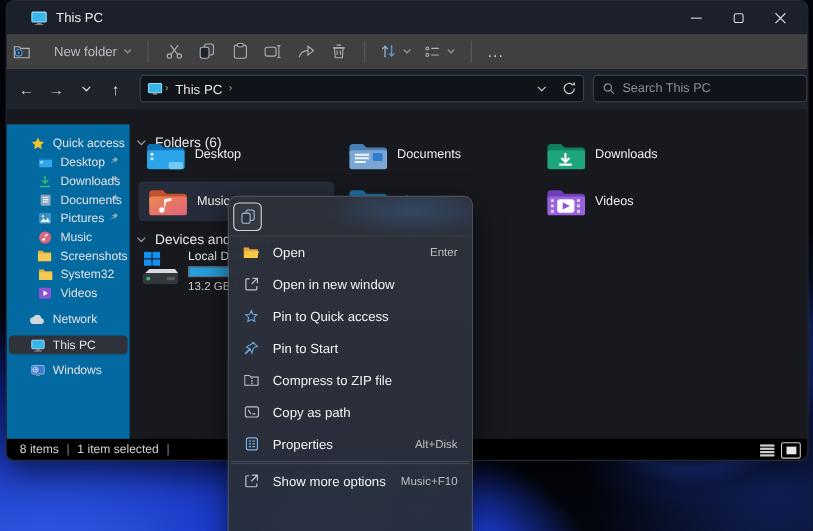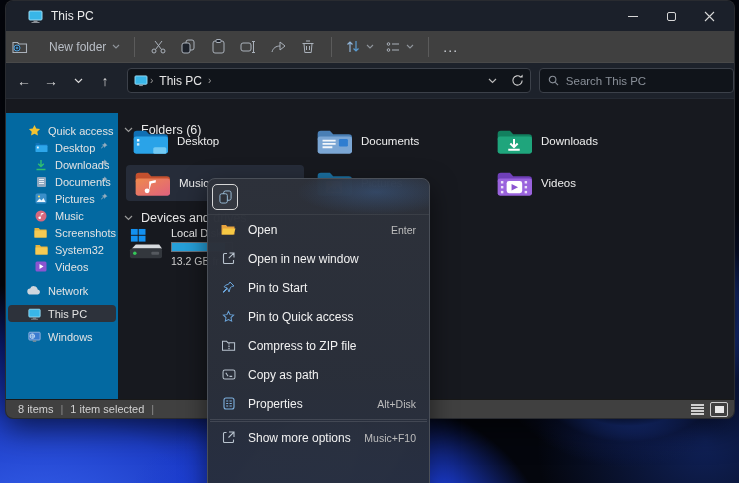--- a/index.html
+++ b/index.html
@@ -71,21 +71,21 @@
   .sec-hd { position:absolute; display:flex; align-items:center; gap:8px; font-size:12.5px; color:#e8e8e8; }
   .tile { position:absolute; display:flex; align-items:center; gap:9px; font-size:11.5px; color:#eeeeee; height:36px; }
   .tile.sel { background:rgba(120,150,190,.16); border-radius:4px; width:178px; padding-left:8px; }
   .drive { position:absolute; display:flex; gap:8px; }
   .drive-meta { font-size:11px; color:#e8e8e8; }
   .cap-bar { width:62px; height:10px; border:1px solid #6c737c; margin:3px 0; background:#2a2e35; }
   .cap-fill { height:100%; width:88%; background:#26a0da; }
   .free { font-size:10.5px; color:#cfcfcf; }
 
   
-  .statusbar { position:absolute; left:0; right:0; bottom:0; height:19px; background:#404040;
+  .statusbar { position:absolute; left:0; right:0; bottom:0; height:19px; background:#000000;
     border-top:1px solid rgba(0,0,0,.6); display:flex; align-items:center; font-size:11px; color:#d2d2d2; }
   .sb-sep { margin:0 7px; color:#8a8a8a; }
   .sb-right { position:absolute; right:6px; display:flex; gap:6px; align-items:center; }
   .sb-lines { width:13px; height:11px; display:flex; flex-direction:column; justify-content:space-between; }
   .sb-lines i { height:2px; background:#cfcfcf; }
   .sb-thumb { width:18px; height:15px; border:1px solid #cfcfcf; border-radius:2px;
     display:flex; align-items:center; justify-content:center; }
   .sb-thumb i { width:9px; height:7px; background:#e8e8e8; }
 
   
@@ -536,34 +536,34 @@
         <svg width="13" height="13" viewBox="0 0 13 13">
           <path d="M5 1.5H2.5a1 1 0 0 0-1 1v8a1 1 0 0 0 1 1h8a1 1 0 0 0 1-1V8" fill="none" stroke="#b9c4cf" stroke-width="1.1"></path>
           <path d="M7.5 1h4.5v4.5M11.7 1.3L6.8 6.2" fill="none" stroke="#b9c4cf" stroke-width="1.1"></path>
         </svg>
       </span>
     <span class="mlabel">Open in new window</span>
     <span class="mshort"></span>
   </div>
   <div class="mi">
     <span class="mic">
+        <svg width="13" height="13" viewBox="0 0 14 14">
+          <path d="M7 1.5l1.7 3.5 3.8.5-2.8 2.6.7 3.9L7 10.2 3.6 12l.7-3.9L1.5 5.5l3.8-.5z" fill="none" stroke="#6aa3d8" stroke-width="1.1"></path>
+        </svg>
+      </span>
+    <span class="mlabel">Pin to Quick access</span>
+    <span class="mshort"></span>
+  </div>
+  <div class="mi">
+    <span class="mic">
         <svg width="13" height="13" viewBox="0 0 13 13">
           <path d="M8 1l4 4-2.2.4L8.2 7 7 11 5.6 7.4 1.5 11.5 1 11l4.1-4.1L2 5.8l1.6-1.6L6.6 3.2z" fill="none" stroke="#6aa3d8" stroke-width="1"></path>
         </svg>
       </span>
     <span class="mlabel">Pin to Start</span>
-    <span class="mshort"></span>
-  </div>
-  <div class="mi">
-    <span class="mic">
-        <svg width="13" height="13" viewBox="0 0 14 14">
-          <path d="M7 1.5l1.7 3.5 3.8.5-2.8 2.6.7 3.9L7 10.2 3.6 12l.7-3.9L1.5 5.5l3.8-.5z" fill="none" stroke="#6aa3d8" stroke-width="1.1"></path>
-        </svg>
-      </span>
-    <span class="mlabel">Pin to Quick access</span>
     <span class="mshort"></span>
   </div>
   <div class="mi">
     <span class="mic">
         <svg width="14" height="12" viewBox="0 0 15 12">
           <path d="M.5 1h4.5l1.3 1.5h7.2V10.5H.5z" fill="none" stroke="#b9c4cf" stroke-width="1.1"></path>
           <path d="M7.5 3v1.5M7.5 5.5V7M7.5 8v1.5" stroke="#b9c4cf" stroke-width="1.3"></path>
         </svg>
       </span>
     <span class="mlabel">Compress to ZIP file</span>

